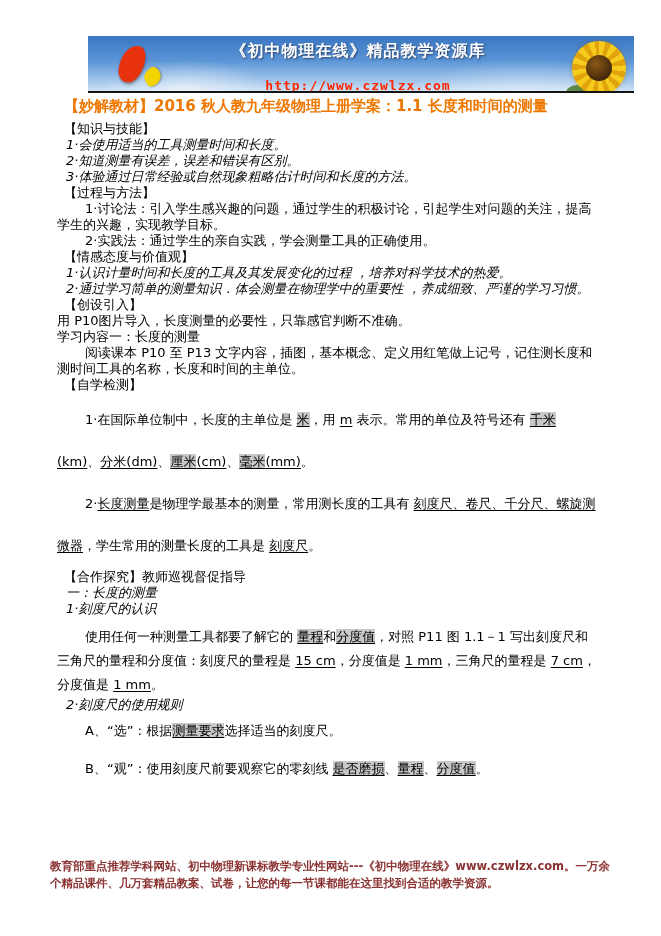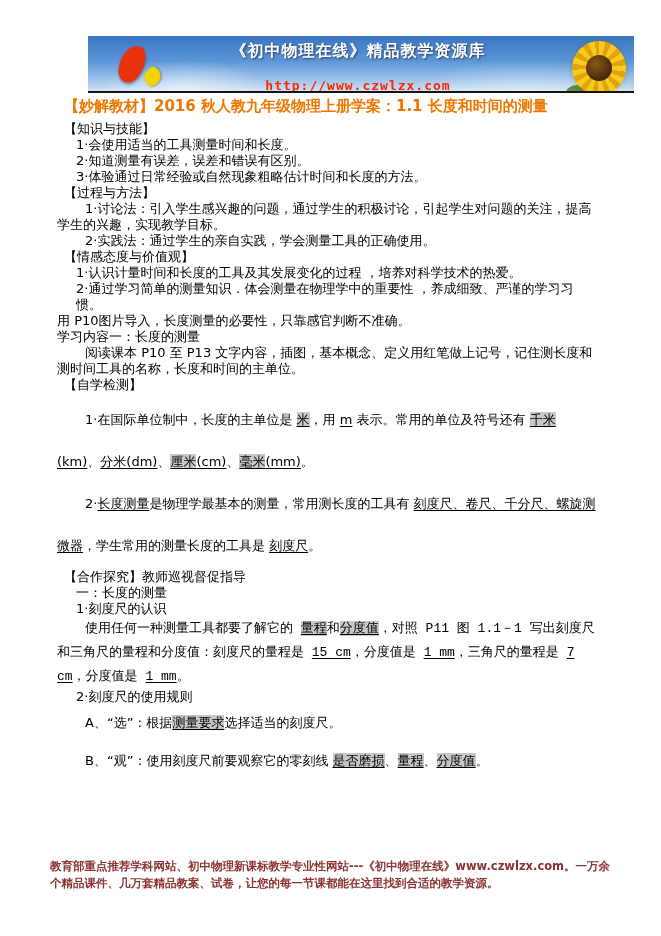--- a/index.html
+++ b/index.html
@@ -59,27 +59,27 @@
   }
   
   .doc-title{
     position:absolute;left:64px;top:96px;width:540px;
     color:#ee7700;font-weight:bold;font-size:15px;line-height:21px;
     white-space:nowrap;
   }
   .content{position:absolute;left:57px;top:121px;width:540px;}
   .pg{margin:0;line-height:16px;font-size:13px;}
   .h{margin-left:7px;}
-  .n{margin-left:19px;}
+  .n{margin-left:9px;font-style:italic;}
   .i{text-indent:28px;}
   .sp{line-height:42px;}
   .lh24{line-height:24px;}
   .mt2{margin-top:2px;}
   .mt6{margin-top:6px;}
-  .mt8{font-family:Liberation Mono, monospace;}
+  .mt8{margin-top:8px;}
   .mt10{margin-top:10px;}
   .mt22{margin-top:22px;}
   .u{text-decoration:underline;text-underline-offset:2px;}
   .s{text-decoration:underline;text-underline-offset:2px;background:#c8c8c8;}
   
   .footer{
     position:absolute;left:50px;top:858px;width:568px;
     color:#8b3333;font-weight:bold;font-size:11.5px;line-height:17px;
   }
 </style>
@@ -108,20 +108,21 @@
       <p class="pg h"><span class="">【知识与技能】</span></p>
       <p class="pg n"><span class="">1·会使用适当的工具测量时间和长度。</span></p>
       <p class="pg n"><span class="">2·知道测量有误差，误差和错误有区别。</span></p>
       <p class="pg n"><span class="">3·体验通过日常经验或自然现象粗略估计时间和长度的方法。</span></p>
       <p class="pg h"><span class="">【过程与方法】</span></p>
       <p class="pg i"><span class="">1·讨论法：引入学生感兴趣的问题，通过学生的积极讨论，引起学生对问题的关注，提高学生的兴趣，实现教学目标。</span></p>
       <p class="pg i"><span class="">2·实践法：通过学生的亲自实践，学会测量工具的正确使用。</span></p>
       <p class="pg h"><span class="">【情感态度与价值观】</span></p>
       <p class="pg n"><span class="">1·认识计量时间和长度的工具及其发展变化的过程 ，培养对科学技术的热爱。</span></p>
       <p class="pg n"><span class="">2·通过学习简单的测量知识．体会测量在物理学中的重要性 ，养成细致、严谨的学习习惯。</span></p>
+      <p class="pg h"><span class="">【创设引入】</span></p>
       <p class="pg f"><span class="">用 P10图片导入，长度测量的必要性，只靠感官判断不准确。</span></p>
       <p class="pg f"><span class="">学习内容一：长度的测量</span></p>
       <p class="pg i"><span class="">阅读课本 P10 至 P13 文字内容，插图，基本概念、定义用红笔做上记号，记住测长度和测时间工具的名称，长度和时间的主单位。</span></p>
       <p class="pg h"><span class="">【自学检测】</span></p>
       <p class="pg i sp mt6"><span class="">1·在国际单位制中，长度的主单位是 </span><span class="s">米</span><span class="">，用 </span><span class="u">m</span><span class=""> 表示。常用的单位及符号还有 </span><span class="s">千米</span><span class="u">(km)</span><span class="">、</span><span class="u">分米(dm)</span><span class="">、</span><span class="s">厘米</span><span class="u">(cm)</span><span class="">、</span><span class="s">毫米</span><span class="u">(mm)</span><span class="">。</span></p>
       <p class="pg i sp"><span class="">2·</span><span class="u">长度测量</span><span class="">是物理学最基本的测量，常用测长度的工具有 </span><span class="u">刻度尺、卷尺、千分尺、螺旋测微器</span><span class="">，学生常用的测量长度的工具是 </span><span class="u">刻度尺</span><span class="">。</span></p>
       <p class="pg h mt2"><span class="">【合作探究】教师巡视督促指导</span></p>
       <p class="pg n"><span class="">一：长度的测量</span></p>
       <p class="pg n"><span class="">1·刻度尺的认识</span></p>
       <p class="pg i lh24 mt8"><span class="">使用任何一种测量工具都要了解它的 </span><span class="s">量程</span><span class="">和</span><span class="s">分度值</span><span class="">，对照 P11 图 1.1－1 写出刻度尺和三角尺的量程和分度值：刻度尺的量程是 </span><span class="u">15 cm</span><span class="">，分度值是 </span><span class="u">1 mm</span><span class="">，三角尺的量程是 </span><span class="u">7 cm</span><span class="">，分度值是 </span><span class="u">1 mm</span><span class="">。</span></p>

